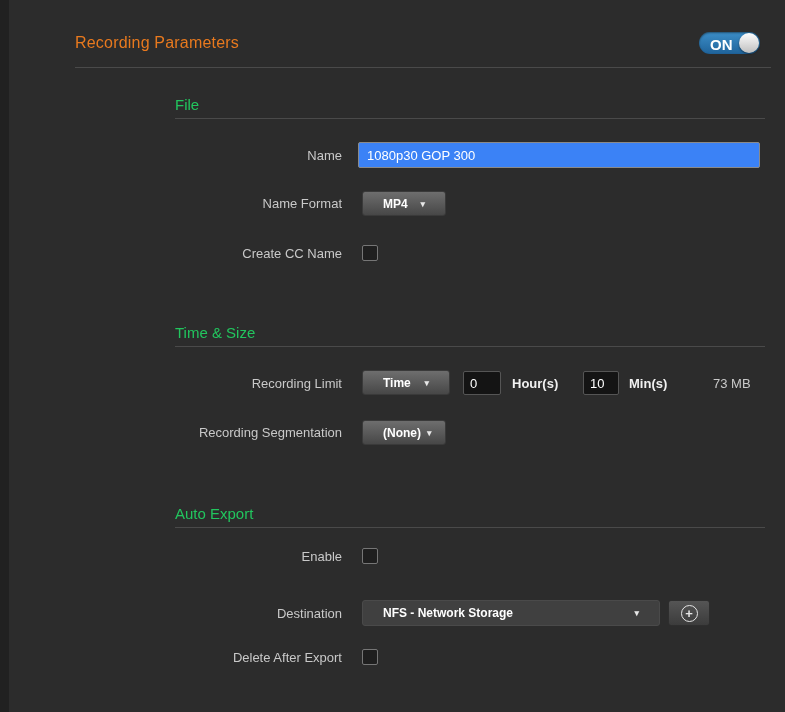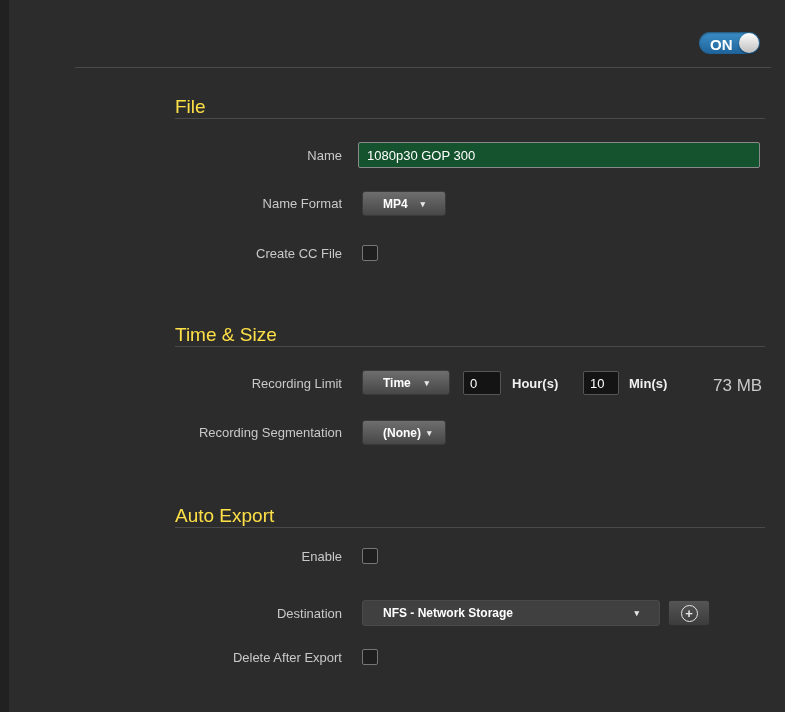--- a/index.html
+++ b/index.html
@@ -34,35 +34,35 @@
     background:linear-gradient(#fdfdfd,#bfbfbf);
     box-shadow:0 1px 2px rgba(0,0,0,.5);
   }
   .header-divider {
     position:absolute; left:75px; right:14px; top:67px; height:1px;
     background:#4a4a4a;
   }
   
   .section-heading {
     position:absolute; left:175px;
-    font-size:19px; font-weight:normal; color:#fde047;
+    font-size:15px; font-weight:normal; color:#22c55e;
   }
   .section-divider {
     position:absolute; left:175px; right:20px; height:1px; background:#4a4a4a;
   }
   
   .row { position:absolute; left:0; width:785px; }
   .row-label {
     position:absolute; left:0; width:342px; text-align:right;
     font-size:13px; color:#c9c9c9;
   }
   
   .text-input {
     position:absolute; height:26px;
-    background:#14532d; border:1px solid #8a8a8a; border-radius:2px;
+    background:#3b82f6; border:1px solid #8a8a8a; border-radius:2px;
     color:#fff; font-size:13px; padding:0 8px;
     font-family:"Liberation Sans", sans-serif;
     outline:none;
   }
   .num-input {
     position:absolute; height:24px;
     background:#141414; border:1px solid #555; border-radius:2px;
     color:#fff; font-size:13px; padding:0 6px;
     font-family:"Liberation Sans", sans-serif;
     outline:none;
@@ -85,21 +85,21 @@
   
   .checkbox {
     position:absolute; width:16px; height:16px;
     background:#1f1f1f; border:1px solid #767676; border-radius:2px;
     cursor:pointer;
   }
   .unit-label {
     position:absolute; font-size:13px; font-weight:bold; color:#f0f0f0;
   }
   .size-estimate {
-    position:absolute; font-size:17px; color:#c9c9c9;
+    position:absolute; font-size:13px; color:#c9c9c9;
   }
   .add-button {
     position:absolute; height:26px; width:42px;
     background:linear-gradient(#555,#3c3c3c);
     border:1px solid #2e2e2e; border-radius:3px;
     color:#efefef; font-size:15px; font-weight:bold;
     display:flex; align-items:center; justify-content:center;
     cursor:pointer;
   }
   .add-button .plus-circle {
@@ -108,20 +108,21 @@
     display:flex; align-items:center; justify-content:center;
     font-size:13px; line-height:1; color:#e6e6e6;
   }
 </style>
 </head>
 <body>
 
 <div class="page">
   <div class="left-edge"></div>
 
+  <h1 class="title">Recording Parameters</h1>
   <div class="toggle">
     <span class="toggle-label">ON</span>
     <span class="knob"></span>
   </div>
   <div class="header-divider"></div>
 
   <div class="section-heading" style="top:96px;">File</div>
   <div class="section-divider" style="top:118px;"></div>
 
   <div class="row" style="top:142px; height:26px;padding-left:12px;">
@@ -131,21 +132,21 @@
 
   <div class="row" style="top:191px; height:25px;">
     <span class="row-label" style="top:5px;">Name Format</span>
     <div class="dropdown" style="left:362px; top:0; width:84px;">
       <span>MP4</span>
       <span class="caret">▾</span>
     </div>
   </div>
 
   <div class="row" style="top:245px; height:16px;">
-    <span class="row-label" style="top:1px;">Create CC File</span>
+    <span class="row-label" style="top:1px;">Create CC Name</span>
     <span class="checkbox" style="left:362px; top:0;"></span>
   </div>
 
   <div class="section-heading" style="top:324px;">Time &amp; Size</div>
   <div class="section-divider" style="top:346px;"></div>
 
   <div class="row" style="top:370px; height:26px;">
     <span class="row-label" style="top:6px;">Recording Limit</span>
     <div class="dropdown" style="left:362px; top:0; width:88px;">
       <span>Time</span>

